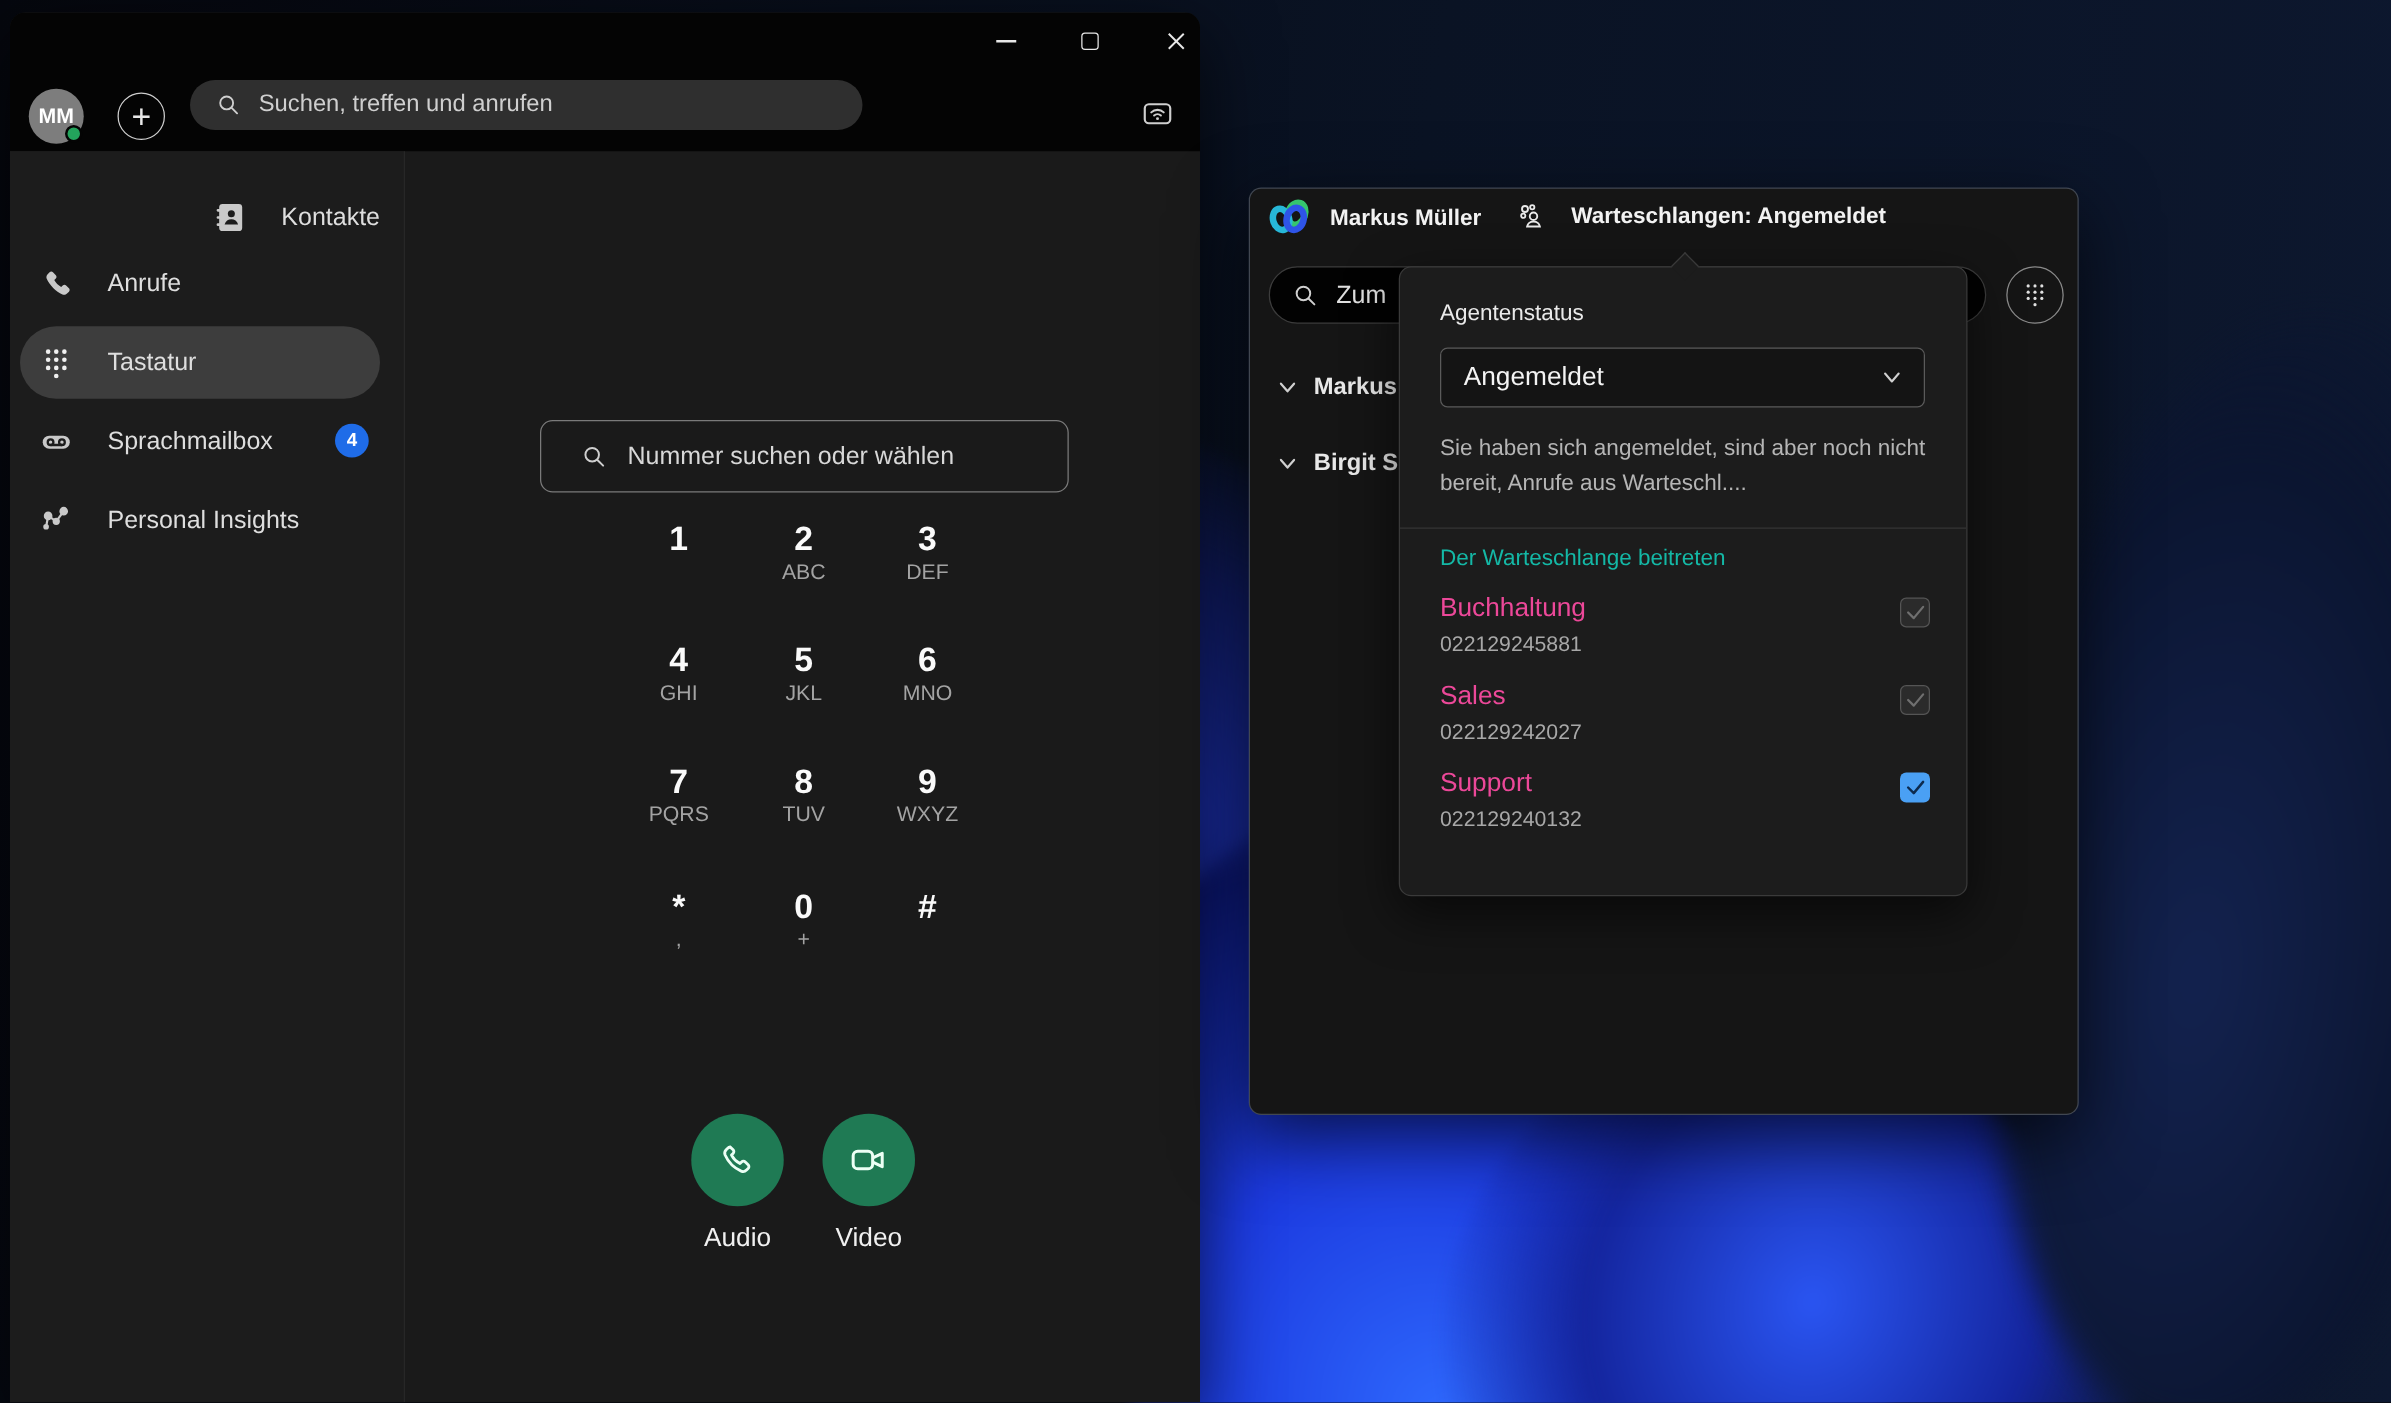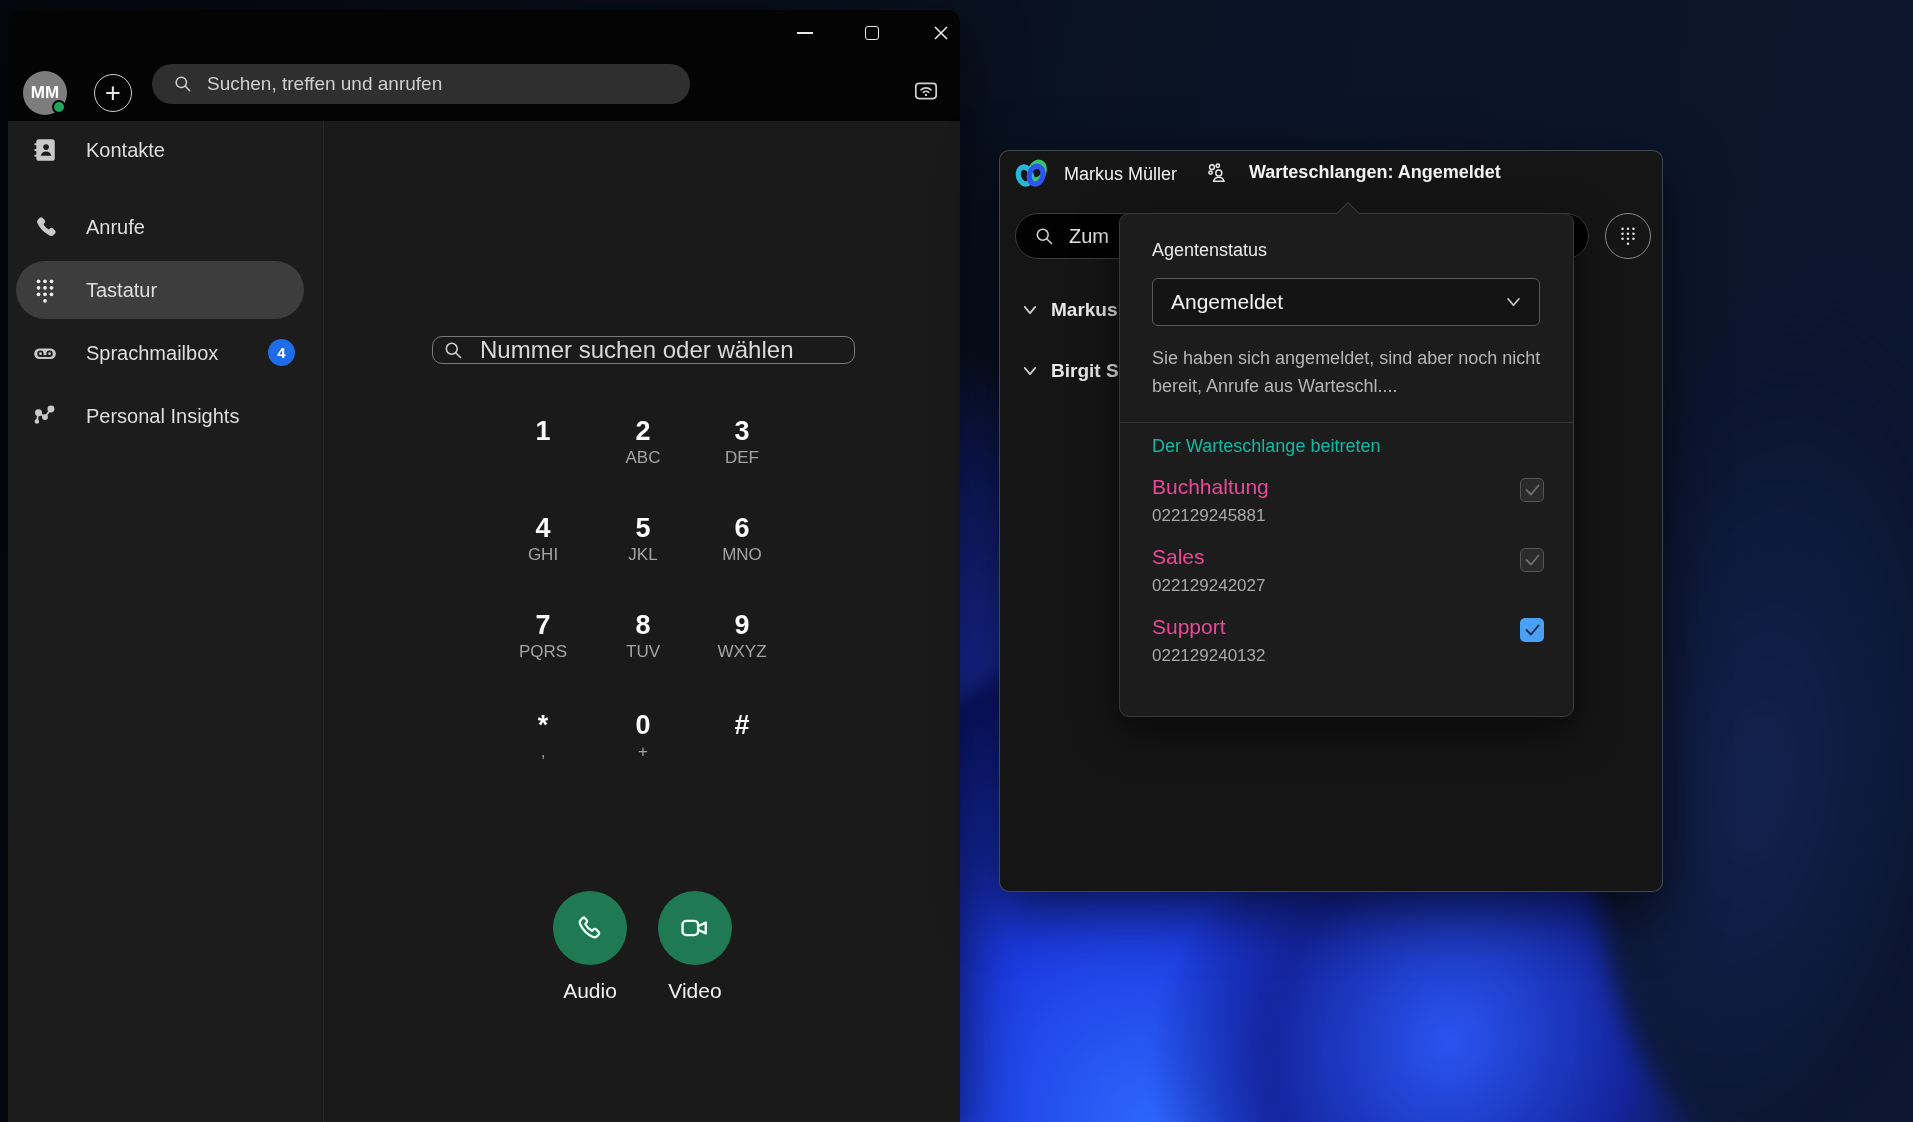--- a/index.html
+++ b/index.html
@@ -45,38 +45,38 @@
   .side-item{position:absolute;left:8px;width:288px;height:58px;border-radius:29px;
     display:flex;align-items:center;padding-left:16px;gap:28px;cursor:default;}
   .side-item.selected{background:#3d3d3d;}
   .side-icon{width:26px;height:26px;flex:0 0 26px;display:flex;align-items:center;justify-content:center;}
   .side-label{font-size:20px;color:#dedede;}
   .badge{position:absolute;left:252px;top:15px;min-width:27px;height:27px;border-radius:14px;background:#1f6ce8;
     display:flex;align-items:center;justify-content:center;font-size:15px;font-weight:700;color:#fff;}
 
   
   #caller-line{left:316px;top:251px;width:636px;text-align:center;font-size:22px;color:#f2f2f2;}
-  #number-input{left:424px;top:326px;width:423px;height:28px;border:1px solid #7a7a7a;border-radius:10px;
-    display:flex;align-items:center;padding-left:10px;gap:16px;font-size:24px;color:#d8d8d8;background:transparent;}
+  #number-input{left:424px;top:326px;width:423px;height:58px;border:1px solid #7a7a7a;border-radius:10px;
+    display:flex;align-items:center;padding-left:32px;gap:16px;font-size:20px;color:#d8d8d8;background:transparent;}
   .dialkey{position:absolute;width:100px;text-align:center;}
   .dialkey .digit{font-size:27px;font-weight:700;color:#fafafa;line-height:30px;display:block;}
   .dialkey .sub{font-size:17px;color:#a3a3a3;line-height:24px;display:block;min-height:24px;}
   #device-selector{left:485px;top:800px;width:300px;height:53px;border:1px solid #565656;border-radius:27px;
     display:flex;align-items:center;justify-content:center;gap:12px;font-size:21px;font-weight:700;color:#f5f5f5;}
   .call-btn{position:absolute;top:881px;width:74px;height:74px;border-radius:50%;background:#1f7a54;
     display:flex;align-items:center;justify-content:center;}
   #audio-btn{left:545px;} #video-btn{left:650px;}
   .call-label{position:absolute;top:969px;width:74px;text-align:center;font-size:21px;color:#f0f0f0;}
   #audio-label{left:545px;} #video-label{left:650px;}
 
   
   #queue-window{left:999px;top:150px;width:664px;height:742px;background:#151515;border-radius:10px;
     border:1px solid rgba(150,165,195,.35);}
   #qw-header{left:0;top:0;width:662px;height:46px;display:flex;align-items:center;padding-left:14px;gap:14px;}
-  #qw-user{font-size:18px;font-weight:400;color:#f2f2f2;}
+  #qw-user{font-size:18px;font-weight:700;color:#f2f2f2;}
   #qw-status-btn{display:flex;align-items:flex-start;gap:20px;margin-left:14px;}
   #qw-status{font-size:18px;font-weight:700;color:#f2f2f2;}
   #qw-search{left:15px;top:62px;width:574px;height:46px;border-radius:23px;background:#020202;border:1px solid #3c3c3c;
     display:flex;align-items:center;padding-left:18px;gap:14px;font-size:20px;color:#e0e0e0;}
   #qw-dialbtn{left:605px;top:62px;width:46px;height:46px;border-radius:50%;border:1.5px solid #8a8a8a;
     display:flex;align-items:center;justify-content:center;}
   .qw-contact{position:absolute;left:23px;width:240px;height:30px;display:flex;align-items:center;gap:14px;}
   .qw-contact .name{font-size:19px;font-weight:700;color:#e8e8e8;}
   #contact-0{top:144px;} #contact-1{top:205px;}
 
@@ -153,21 +153,21 @@
       <div id="btn-close" class="abs winctl">
         <svg width="16" height="16" viewBox="0 0 16 16">
             <line x1="2" y1="2" x2="14" y2="14" stroke="#e8e8e8" stroke-width="1.6"></line>
             <line x1="14" y1="2" x2="2" y2="14" stroke="#e8e8e8" stroke-width="1.6"></line>
           </svg>
       </div>
     </div>
 
     <div id="sidebar" class="abs">
 
-      <div class="side-item" style="top:0;">
+      <div class="side-item" style="top:24px;justify-content:flex-end;">
         <span class="side-icon">
           <svg width="26" height="26" viewBox="0 0 24 24">
               <path fill="#c9c9c9" d="M6.5 2h12A2.5 2.5 0 0 1 21 4.5v15A2.5 2.5 0 0 1 18.5 22h-12A2.5 2.5 0 0 1 4 19.5v-1.2h-.9a1 1 0 1 1 0-2H4v-3.3h-.9a1 1 0 1 1 0-2H4V7.7h-.9a1 1 0 1 1 0-2H4V4.5A2.5 2.5 0 0 1 6.5 2z"></path>
               <circle cx="13" cy="9.3" r="2.6" fill="#1c1c1c"></circle>
               <path fill="#1c1c1c" d="M8 17.2c.7-2.6 2.7-3.9 5-3.9s4.3 1.3 5 3.9z"></path>
             </svg>
         </span>
         <span class="side-label">Kontakte</span>
       </div>
 

